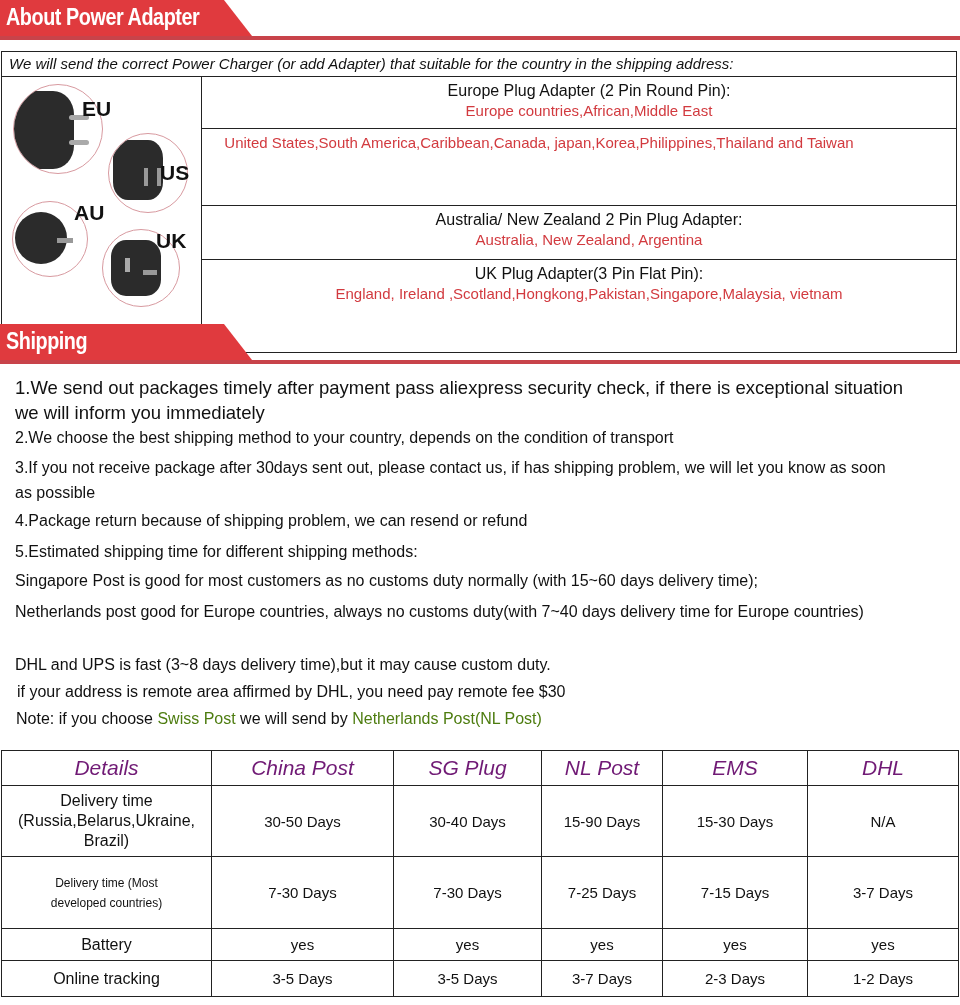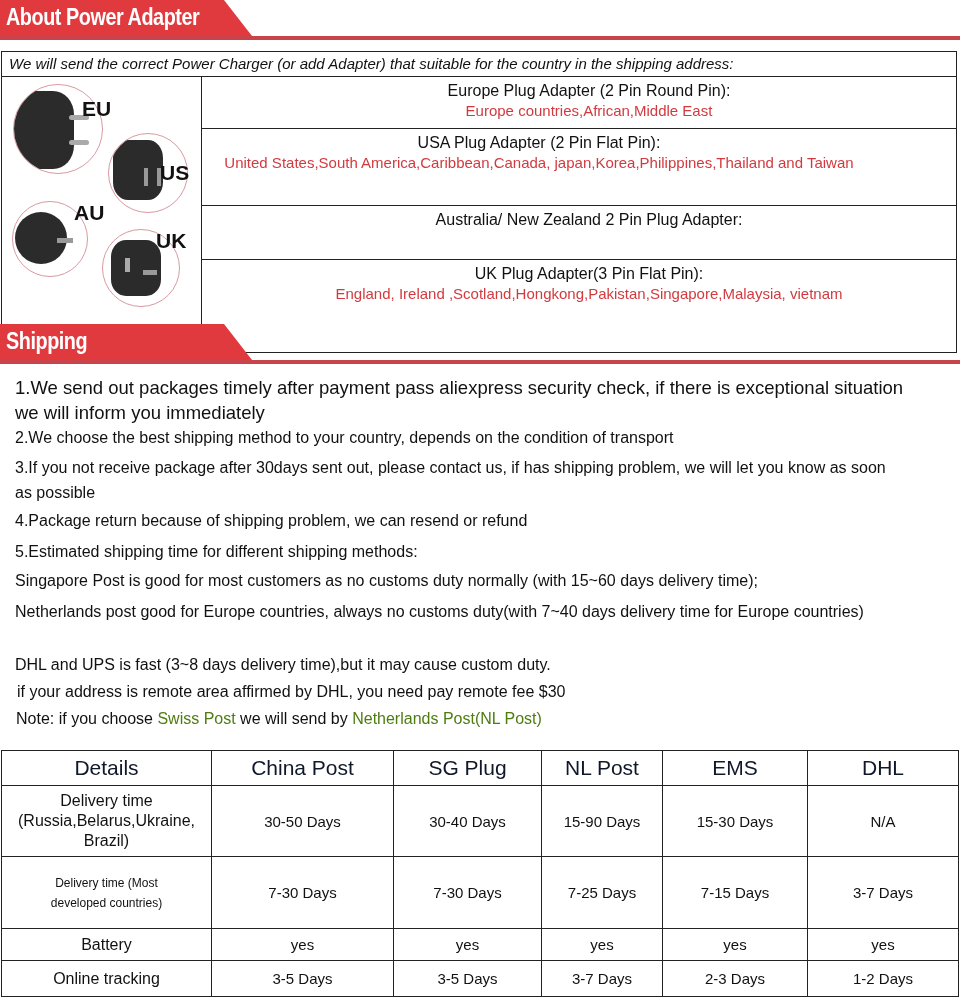--- a/index.html
+++ b/index.html
@@ -23,21 +23,21 @@
 
   .plug{position:absolute;border:1.5px solid #d89aa0;border-radius:50%;overflow:hidden;background:#fff;}
   .plug .body{position:absolute;background:#2b2b2b;border-radius:30%;}
   .plug-label{position:absolute;font-weight:bold;font-size:21px;color:#111;}
 
   .ship-text{position:absolute;left:15px;width:930px;font-size:16px;color:#111;}
   .red{color:#4d7c0f;}
 
   table.ship{position:absolute;left:1px;top:750px;width:957px;border-collapse:collapse;table-layout:fixed;}
   table.ship td{border:1px solid #222;text-align:center;font-size:15px;vertical-align:middle;padding:0;}
-  table.ship tr.hdr td{color:#0f172a;font-size:21px;height:34px;}
+  table.ship tr.hdr td{color:#701a75;font-size:21px;height:34px;font-style:italic;}
 </style>
 </head>
 <body>
 
 <div class="banner" id="b1">
   <div class="tab"></div>
   <div class="line"></div>
   <div class="title">About Power Adapter</div>
 </div>
 
@@ -71,25 +71,25 @@
         <div style="position:absolute;left:40px;top:40px;width:14px;height:5px;background:#999;"></div>
       </div>
       <div class="plug-label" style="left:154px;top:152px;">UK</div>
     </div>
     <div class="plug-list">
       <div class="plug-row" style="height:52px;">
         <div class="plug-title">Europe Plug Adapter (2 Pin Round Pin):</div>
         <div class="plug-countries">Europe countries,African,Middle East</div>
       </div>
       <div class="plug-row" style="height:77px;padding-right:100px;">
-        <div class="plug-title">USA Plug Adapter (2 Pin Flat Pin):</div>
         <div class="plug-countries">United States,South America,Caribbean,Canada, japan,Korea,Philippines,Thailand and Taiwan</div>
       </div>
       <div class="plug-row" style="height:54px;">
         <div class="plug-title">Australia/ New Zealand 2 Pin Plug Adapter:</div>
+        <div class="plug-countries">Australia, New Zealand, Argentina</div>
       </div>
       <div class="plug-row" style="flex:1;">
         <div class="plug-title">UK Plug Adapter(3 Pin Flat Pin):</div>
         <div class="plug-countries">England, Ireland ,Scotland,Hongkong,Pakistan,Singapore,Malaysia, vietnam</div>
       </div>
     </div>
   </div>
 </div>
 
 <div class="banner" id="b2">

